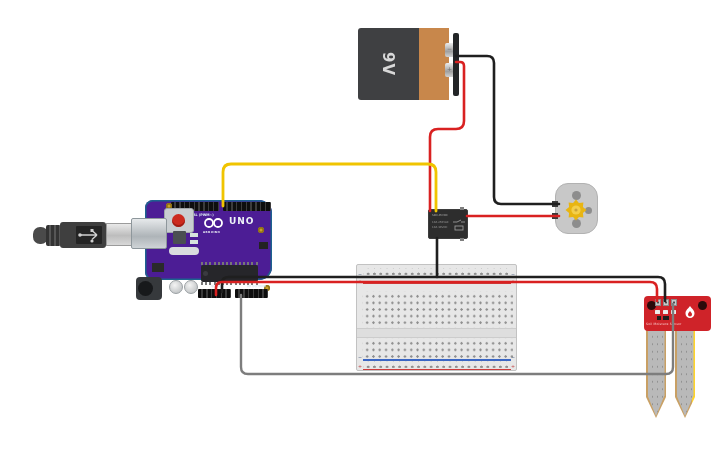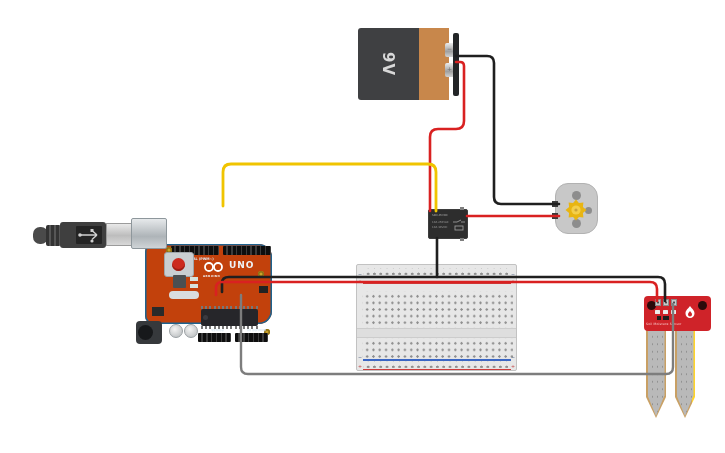--- a/index.html
+++ b/index.html
@@ -4,22 +4,22 @@
 <style>
   html,body{margin:0;padding:0;background:#fff;}
   #canvas{position:relative;width:725px;height:453px;background:#ffffff;overflow:hidden;
           font-family:"DejaVu Sans",sans-serif;}
   .abs{position:absolute;}
   .tx{position:absolute;white-space:nowrap;font-family:"DejaVu Sans",sans-serif;line-height:1;}
   .scale5{font-size:6px;transform:scale(0.55);transform-origin:left top;}
   .scale4{font-size:6px;transform:scale(0.45);transform-origin:left top;}
   .rot180{transform:rotate(180deg) scale(0.5);transform-origin:center;}
   
-  #arduino{left:145px;top:200px;width:127px;height:80px;background:#c2410c;
-           border-radius:8px 13px 13px 8px;box-shadow:inset 0 0 0 1.5px #1d638f;margin-top:44px;}
+  #arduino{left:145px;top:200px;width:127px;height:80px;background:#4c1d95;
+           border-radius:8px 13px 13px 8px;box-shadow:inset 0 0 0 1.5px #1d638f;}
   .header{position:absolute;height:9px;background:repeating-linear-gradient(90deg,#0e0e0e 0 3.4px,#3c3c3c 3.4px 4.8px);border-radius:1px;}
   .legs{position:absolute;height:3px;background:repeating-linear-gradient(90deg,#777 0 2px,transparent 2px 4.2px);}
   .golddot{position:absolute;width:6px;height:6px;border-radius:50%;background:#caa22a;box-shadow:inset 0 0 0 1.5px #8d6f14;}
   
   #breadboard{left:356px;top:264px;width:161px;height:107px;background:#e7e7e7;
               border:1px solid #c2c2c2;border-radius:2px;box-sizing:border-box;}
   .dots{position:absolute;background-image:radial-gradient(circle,#8f8f8f 1.1px,transparent 1.35px);
         background-size:6.3px 6.6px;background-position:2px 2px;}
   .railline{position:absolute;height:1.5px;}
   .bbsym{position:absolute;font-size:6px;line-height:1;transform:scale(0.8);transform-origin:left top;}

